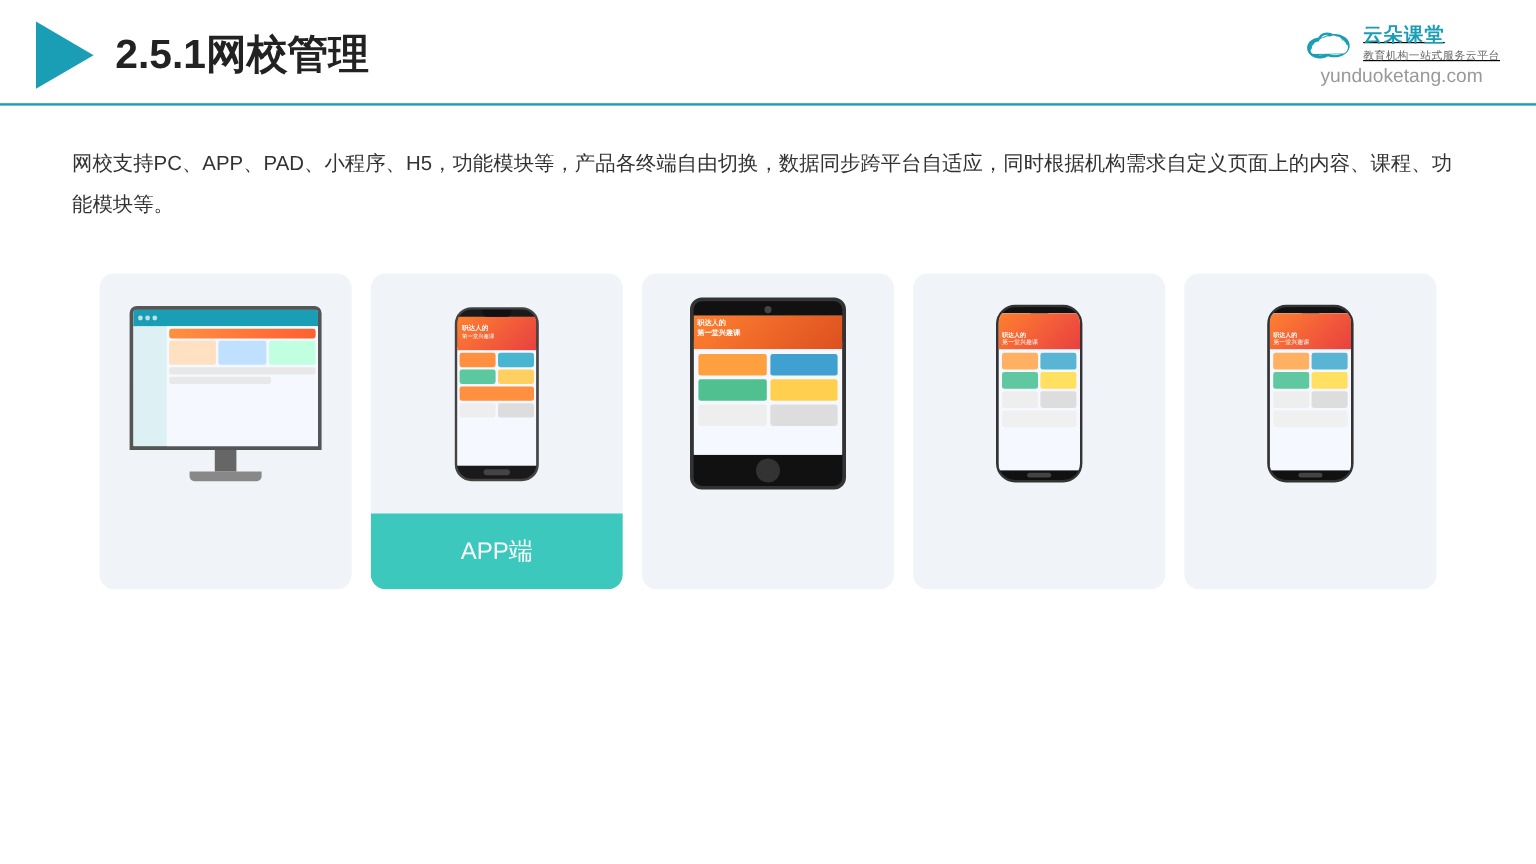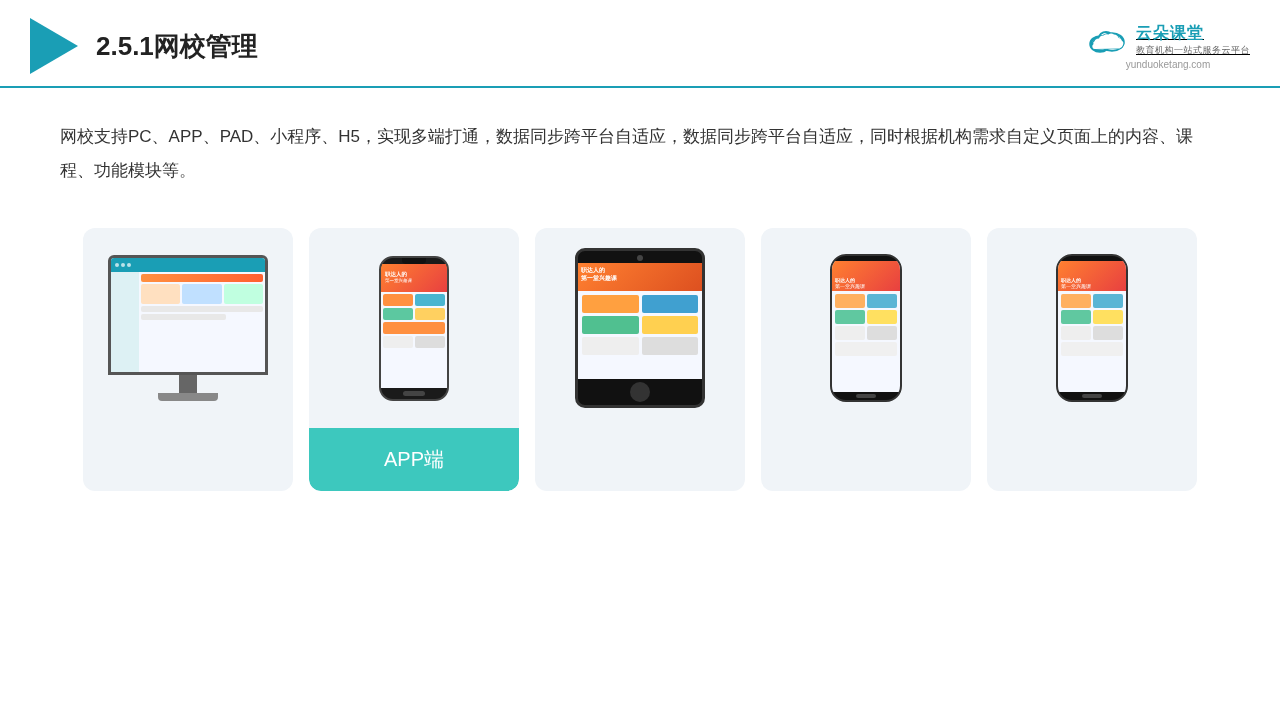--- a/index.html
+++ b/index.html
@@ -25,21 +25,21 @@
       gap: 18px;
     }
     .logo-triangle {
       width: 0;
       height: 0;
       border-top: 28px solid transparent;
       border-bottom: 28px solid transparent;
       border-left: 48px solid #1a9eb5;
     }
     .page-title {
-      font-size: 26px;
+      font-size: 34px;
       font-weight: bold;
       color: #222;
     }
     .header-right {
       display: flex;
       flex-direction: column;
       align-items: center;
     }
     .brand-logo {
       display: flex;
@@ -60,21 +60,21 @@
       font-weight: bold;
       color: #1a9eb5;
       letter-spacing: 1px;
     }
     .brand-sub {
       font-size: 9px;
       color: #666;
       letter-spacing: 0.5px;
     }
     .brand-url {
-      font-size: 10px;
+      font-size: 16px;
       color: #999;
       text-align: right;
       margin-top: 2px;
     }
 
     
     .description {
       padding: 32px 60px 10px 60px;
       font-size: 17px;
       color: #333;
@@ -393,21 +393,21 @@
       <div class="brand-text-col">
         <span class="brand-name">云朵课堂</span>
         <span class="brand-sub">教育机构一站式服务云平台</span>
       </div>
     </div>
     <span class="brand-url">yunduoketang.com</span>
   </div>
 </div>
 
 <div class="description">
-  <p>网校支持PC、APP、PAD、小程序、H5，实现多端打通，数据同步跨平台自适应，数据同步跨平台自适应，同时根据机构需求自定义页面上的内容、课程、功能模块等。</p>
+  <p>网校支持PC、APP、PAD、小程序、H5，功能模块等，产品各终端自由切换，数据同步跨平台自适应，同时根据机构需求自定义页面上的内容、课程、功能模块等。</p>
 </div>
 
 <div class="cards-container">
 
   <div class="card">
     <div class="card-image-area">
       <div class="pc-monitor">
         <div class="monitor-frame">
           <div class="monitor-screen-inner">
             <div class="screen-header-bar">

